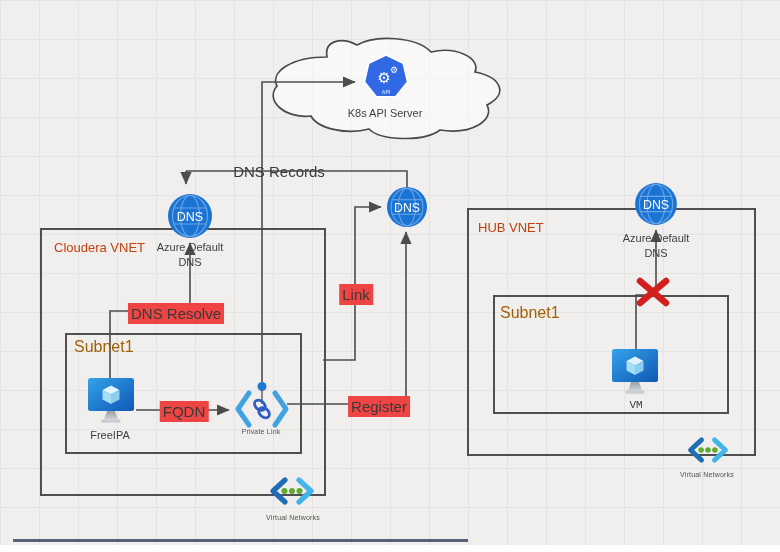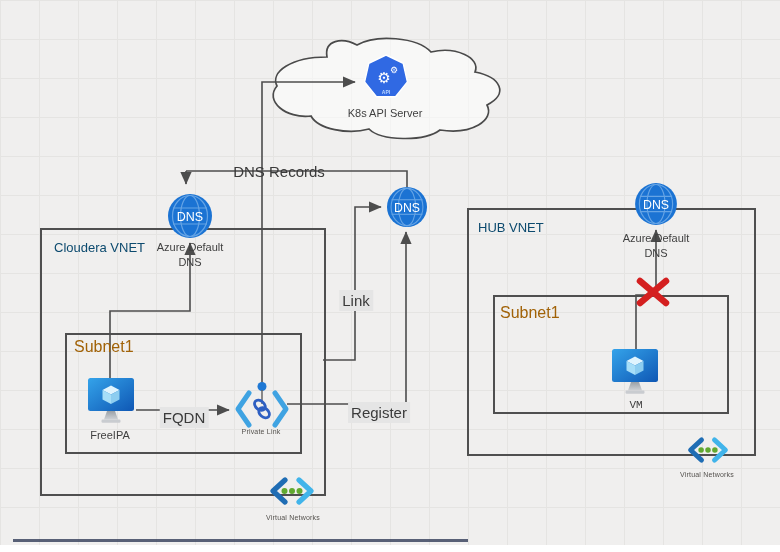--- a/index.html
+++ b/index.html
@@ -21,22 +21,22 @@
   .box{position:absolute;border:2px solid #4f4f4f;background:transparent;}
   #cloudera-vnet-box{left:40px;top:228px;width:282px;height:264px;}
   #cloudera-subnet-box{left:65px;top:333px;width:233px;height:117px;}
   #hub-vnet-box{left:467px;top:208px;width:285px;height:244px;}
   #hub-subnet-box{left:493px;top:295px;width:232px;height:115px;}
   svg.layer{position:absolute;left:0;top:0;z-index:5;}
   .lbl{position:absolute;z-index:8;white-space:pre-line;text-align:center;
        transform:translateX(-50%);line-height:1.4;}
   .lbl.left{transform:none;text-align:left;}
   .big{font-size:15px;color:#3a3a3a;}
-  .bg{background:#e5e5e5;padding:0 3px;margin-top:6px;}
-  .vnetlbl{font-size:13px;color:#0c4a6e;}
+  .bg{background:#ef4444;padding:0 3px;}
+  .vnetlbl{font-size:13px;color:#c2410c;}
   .subnetlbl{font-size:16px;color:#a16207;}
   .cap{font-size:11px;color:#3f3f3f;text-align:center;}
   .tiny{font-size:7px;color:#55524e;letter-spacing:.2px;}
 </style>
 </head>
 <body>
 
 <div class="canvas">
   <div class="grid"></div>
   <div class="bottom-line"></div>
@@ -151,20 +151,21 @@
       <line x1="-13" y1="-11" x2="13" y2="11"></line>
       <line x1="13" y1="-11" x2="-13" y2="11"></line>
     </g>
   </svg>
 
   <div class="lbl cap" style="left:385px;top:106px;">K8s API Server</div>
   <div class="lbl big" style="left:271px;top:161px;margin-left:8px;">DNS Records</div>
   <div class="lbl cap" style="left:190px;top:240px;">Azure Default
 DNS</div>
   <div class="lbl left vnetlbl" style="left:54px;top:239px;text-align:center;">Cloudera VNET</div>
+  <div class="lbl big bg" style="left:176px;top:303px;">DNS Resolve</div>
   <div class="lbl left subnetlbl" style="left:74px;top:336px;">Subnet1</div>
   <div class="lbl big bg" style="left:184px;top:401px;">FQDN</div>
   <div class="lbl cap" style="left:110px;top:428px;">FreeIPA</div>
   <div class="lbl tiny" style="left:261px;top:427px;">Private Link</div>
   <div class="lbl big bg" style="left:379px;top:396px;">Register</div>
   <div class="lbl big bg" style="left:356px;top:284px;">Link</div>
   <div class="lbl left vnetlbl" style="left:478px;top:219px;">HUB VNET</div>
   <div class="lbl cap" style="left:656px;top:231px;">Azure Default
 DNS</div>
   <div class="lbl left subnetlbl" style="left:500px;top:302px;">Subnet1</div>

